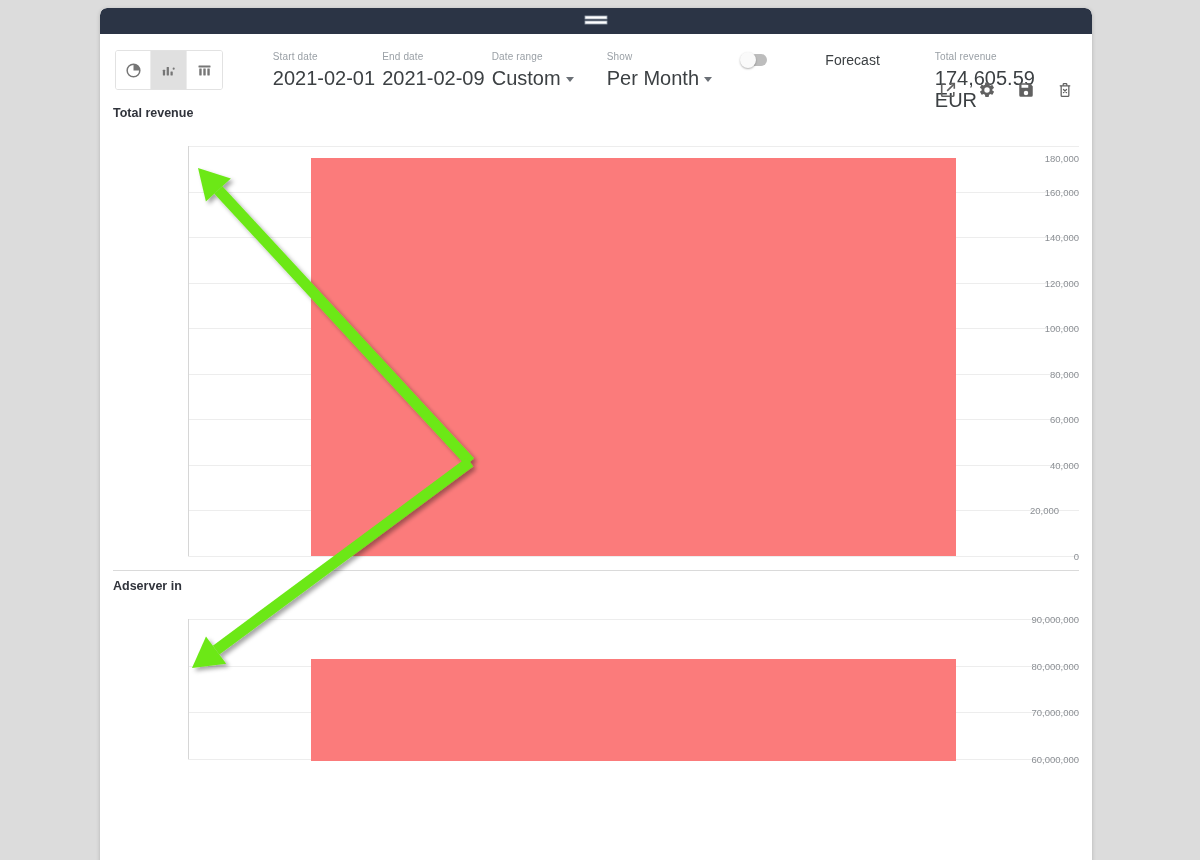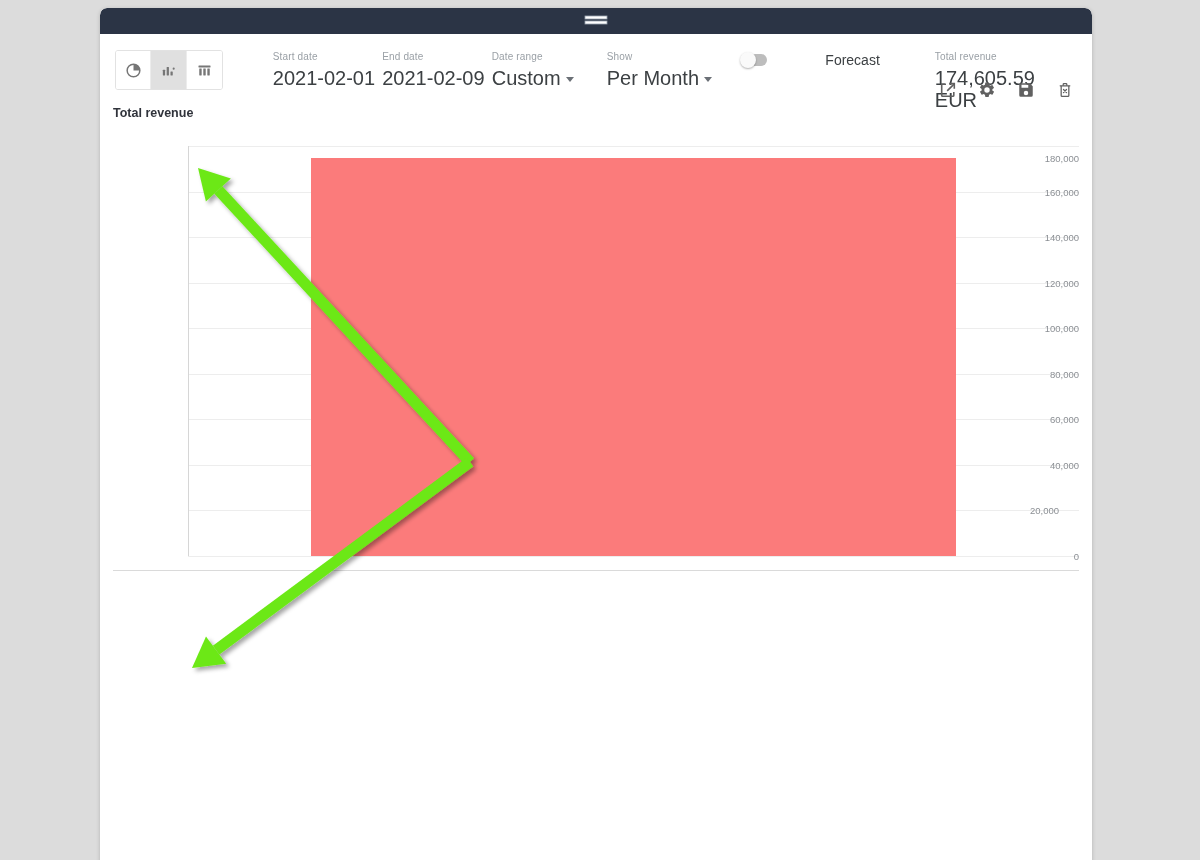--- a/index.html
+++ b/index.html
@@ -316,20 +316,35 @@
         <div class="ylabel" style="top: 336.889px; width: 69px;">40,000</div>
         <div class="gridline" style="left: 75px; width: 891px; top: 382.444px;"></div>
         <div class="ylabel" style="top: 382.444px; width: 69px; text-align: center;">20,000</div>
         <div class="gridline" style="left: 75px; width: 891px; top: 428px;"></div>
         <div class="ylabel" style="top: 428px; width: 69px;">0</div>
         <div class="axis-y" style="left: 75px; top: 18px; height: 410px;"></div>
         <div class="bar" style="left: 197.512px; top: 30.2873px; width: 645.975px; height: 397.713px; background: rgb(251, 123, 123);"></div>
       </div>
   </div>
 
+  <div class="chart-block" style="margin-top:8px">
+    <div class="chart-title">Adserver in</div>
+    <div class="plot" id="plot2" style="height:158px;width:966px;border-bottom:none">
+        <div class="gridline" style="left: 75px; width: 891px; top: 18px;"></div>
+        <div class="ylabel" style="top: 18px; width: 69px;">90,000,000</div>
+        <div class="gridline" style="left: 75px; width: 891px; top: 64.6667px;"></div>
+        <div class="ylabel" style="top: 64.6667px; width: 69px;">80,000,000</div>
+        <div class="gridline" style="left: 75px; width: 891px; top: 111.333px;"></div>
+        <div class="ylabel" style="top: 111.333px; width: 69px;">70,000,000</div>
+        <div class="gridline" style="left: 75px; width: 891px; top: 158px;"></div>
+        <div class="ylabel" style="top: 158px; width: 69px;">60,000,000</div>
+        <div class="axis-y" style="left: 75px; top: 18px; height: 140px;"></div>
+        <div class="bar" style="left: 197.512px; top: 57.6667px; width: 645.975px; height: 102.333px; background: rgb(251, 123, 123);"></div>
+      </div>
+  </div>
 
 </div>
 
 <svg class="annotation" viewBox="0 0 1200 860">
   <defs>
     <filter id="ashadow" x="-25%" y="-25%" width="160%" height="160%">
       <feDropShadow dx="3" dy="3" stdDeviation="2.2" flood-color="#000" flood-opacity="0.35"></feDropShadow>
     </filter>
   </defs>
   <g filter="url(#ashadow)" id="arrowgroup">

